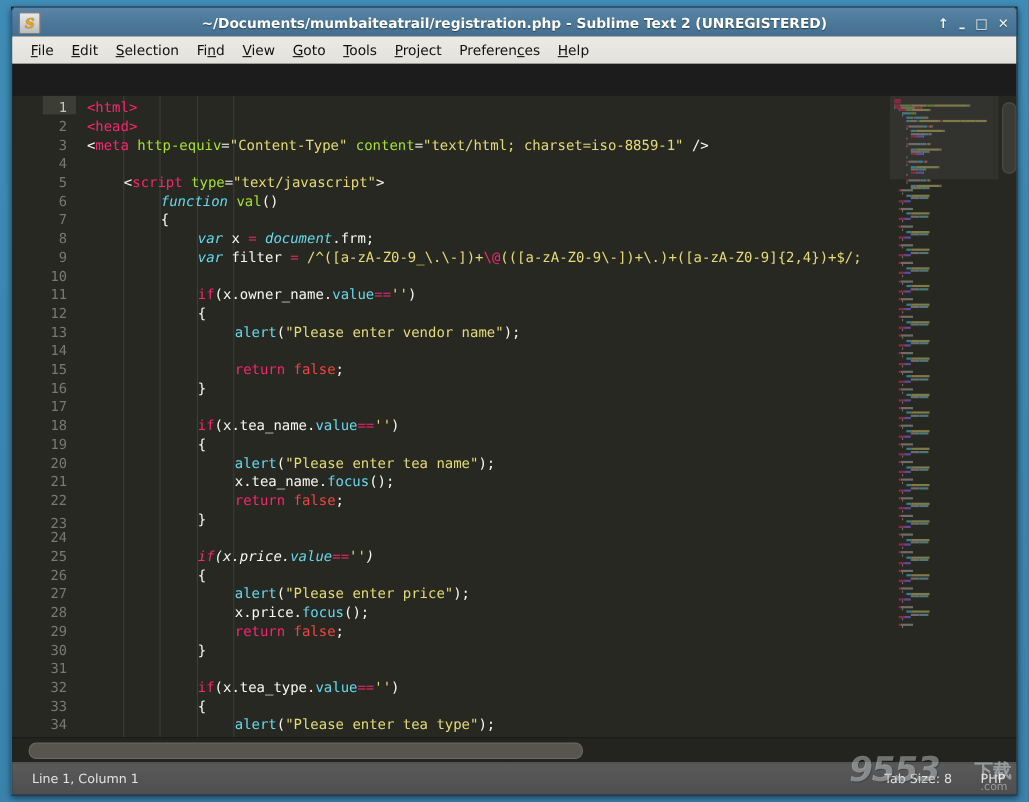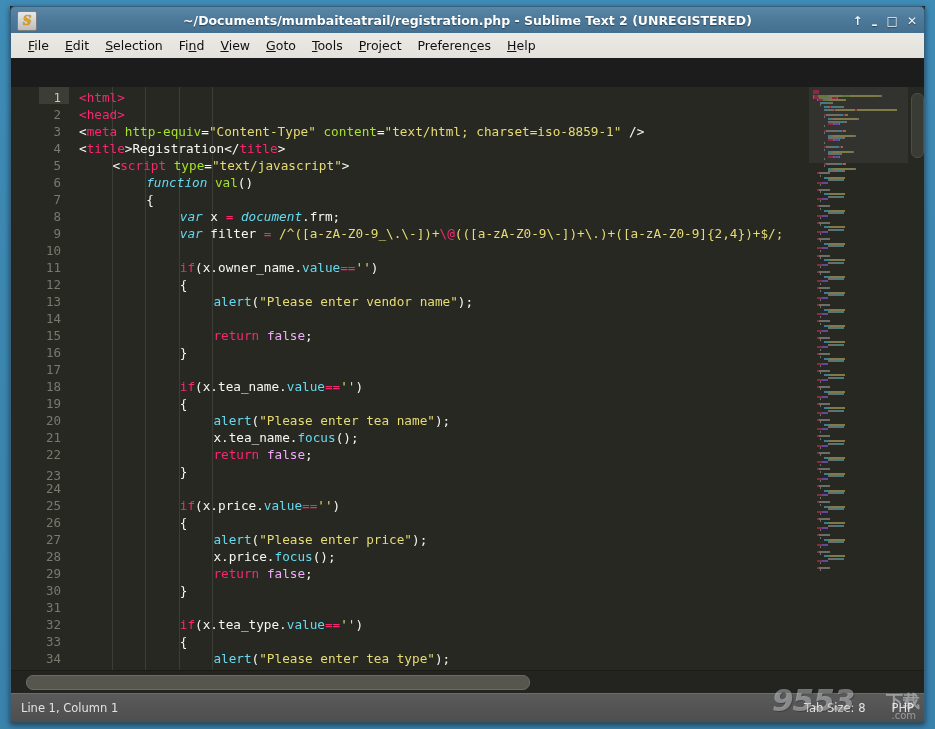--- a/index.html
+++ b/index.html
@@ -174,21 +174,21 @@
     white-space: pre;
   }
   
   .t-tag   { color: #f92672; }
   .t-attr  { color: #a6e22e; }
   .t-str   { color: #e6db74; }
   .t-kw    { color: #f92672; }
   .t-fn    { color: #a6e22e; }
   .t-stor  { color: #66d9ef; font-style: italic; }
   .t-prop  { color: #66d9ef; }
-  .t-num   { color: #f0abfc; }
+  .t-num   { color: #ef4444; }
   .t-op    { color: #f92672; }
   .t-plain { color: #f8f8f2; }
   .t-punct { color: #f8f8f2; }
 
   
   .guide {
     position: absolute; top: 0; bottom: 0;
     width: 1px;
     background: rgba(255,255,255,.10);
   }
@@ -238,21 +238,21 @@
 
   
   #statusbar {
     position: absolute; left: 0; right: 0; bottom: 0;
     height: 28px;
     background: linear-gradient(180deg,#5a5a5a 0%,#4e4e4e 100%);
     border-top: 1px solid #6c6c6c;
     display: flex; align-items: center;
   }
   #status-left {
-    margin-left: 10px;
+    margin-left: 18px;
     font-family: "DejaVu Sans", sans-serif;
     font-size: 11.5px; color: #e2e2e2;
     white-space: nowrap;
   }
   #status-right {
     margin-left: auto; margin-right: 10px;
     display: flex; align-items: center; gap: 26px;
   }
   #status-right span {
     font-family: "DejaVu Sans", sans-serif;
@@ -368,41 +368,40 @@
           <div class="ln" style="top: 580px;">35</div>
         </div>
       <div id="code">
           <div class="guide" style="left: 42.6px;"></div>
           <div class="guide" style="left: 76.2px;"></div>
           <div class="guide" style="left: 109.8px;"></div>
           <div class="guide" style="left: 143.4px;"></div>
           <div class="cline" style="top: 2px; padding-left: 0px;"><span class="t-tag">&lt;html</span><span class="t-tag">&gt;</span></div>
           <div class="cline" style="top: 19px; padding-left: 0px;"><span class="t-tag">&lt;head</span><span class="t-tag">&gt;</span></div>
           <div class="cline" style="top: 36px; padding-left: 0px;"><span class="t-punct">&lt;</span><span class="t-tag">meta</span><span class="t-plain"> </span><span class="t-attr">http-equiv</span><span class="t-plain">=</span><span class="t-str">"Content-Type"</span><span class="t-plain"> </span><span class="t-attr">content</span><span class="t-plain">=</span><span class="t-str">"text/html; charset=iso-8859-1"</span><span class="t-plain"> </span><span class="t-punct">/&gt;</span></div>
-          <div class="cline" style="top: 53px; padding-left: 0px;"><span class="t-punct">&lt;</span><span class="t-tag">title</span><span class="t-punct">&gt;</span><span class="t-plain">Registration</span><span class="t-punct">&lt;/</span><span class="t-tag">title</span><span class="t-punct">&gt;</span></div>
           <div class="cline" style="top: 70px; padding-left: 33.6px;"><span class="t-punct">&lt;</span><span class="t-tag">script</span><span class="t-plain"> </span><span class="t-attr">type</span><span class="t-plain">=</span><span class="t-str">"text/javascript"</span><span class="t-punct">&gt;</span></div>
           <div class="cline" style="top: 87px; padding-left: 67.2px;"><span class="t-stor">function</span><span class="t-plain"> </span><span class="t-fn">val</span><span class="t-plain">()</span></div>
           <div class="cline" style="top: 104px; padding-left: 67.2px;"><span class="t-plain">{</span></div>
           <div class="cline" style="top: 121px; padding-left: 100.8px;"><span class="t-stor">var</span><span class="t-plain"> x </span><span class="t-op">=</span><span class="t-plain"> </span><span class="t-stor">document</span><span class="t-plain">.frm;</span></div>
           <div class="cline" style="top: 138px; padding-left: 100.8px;"><span class="t-stor">var</span><span class="t-plain"> filter </span><span class="t-op">=</span><span class="t-plain"> </span><span class="t-str">/^([</span><span class="t-str">a-zA-Z0-9_\.\-</span><span class="t-str">])+</span><span class="t-op">\@</span><span class="t-str">(([</span><span class="t-str">a-zA-Z0-9\-</span><span class="t-str">])+</span><span class="t-str">\.)+([</span><span class="t-str">a-zA-Z0-9</span><span class="t-str">]{2,4})+$/;</span></div>
           <div class="cline" style="top: 155px; padding-left: 0px;"></div>
           <div class="cline" style="top: 172px; padding-left: 100.8px;"><span class="t-kw">if</span><span class="t-plain">(x.owner_name.</span><span class="t-prop">value</span><span class="t-op">==</span><span class="t-str">''</span><span class="t-plain">)</span></div>
           <div class="cline" style="top: 189px; padding-left: 100.8px;"><span class="t-plain">{</span></div>
           <div class="cline" style="top: 206px; padding-left: 134.4px;"><span class="t-prop">alert</span><span class="t-plain">(</span><span class="t-str">"Please enter vendor name"</span><span class="t-plain">);</span></div>
           <div class="cline" style="top: 240px; padding-left: 134.4px;"><span class="t-kw">return</span><span class="t-plain"> </span><span class="t-num">false</span><span class="t-plain">;</span></div>
           <div class="cline" style="top: 257px; padding-left: 100.8px;"><span class="t-plain">}</span></div>
           <div class="cline" style="top: 274px; padding-left: 0px;"></div>
           <div class="cline" style="top: 291px; padding-left: 100.8px;"><span class="t-kw">if</span><span class="t-plain">(x.tea_name.</span><span class="t-prop">value</span><span class="t-op">==</span><span class="t-str">''</span><span class="t-plain">)</span></div>
           <div class="cline" style="top: 308px; padding-left: 100.8px;"><span class="t-plain">{</span></div>
           <div class="cline" style="top: 325px; padding-left: 134.4px;"><span class="t-prop">alert</span><span class="t-plain">(</span><span class="t-str">"Please enter tea name"</span><span class="t-plain">);</span></div>
           <div class="cline" style="top: 342px; padding-left: 134.4px;"><span class="t-plain">x.tea_name.</span><span class="t-prop">focus</span><span class="t-plain">();</span></div>
           <div class="cline" style="top: 359px; padding-left: 134.4px;"><span class="t-kw">return</span><span class="t-plain"> </span><span class="t-num">false</span><span class="t-plain">;</span></div>
           <div class="cline" style="top: 376px; padding-left: 100.8px;"><span class="t-plain">}</span></div>
           <div class="cline" style="top: 393px; padding-left: 0px;"></div>
-          <div class="cline" style="top: 410px; padding-left: 100.8px;"><span class="t-kw">if</span><span class="t-plain">(x.price.</span><span class="t-prop">value</span><span class="t-op">==</span><span class="t-str">''</span><span class="t-plain">)</span></div>
+          <div class="cline" style="top: 410px; padding-left: 100.8px; font-style: italic;"><span class="t-kw">if</span><span class="t-plain">(x.price.</span><span class="t-prop">value</span><span class="t-op">==</span><span class="t-str">''</span><span class="t-plain">)</span></div>
           <div class="cline" style="top: 427px; padding-left: 100.8px;"><span class="t-plain">{</span></div>
           <div class="cline" style="top: 444px; padding-left: 134.4px;"><span class="t-prop">alert</span><span class="t-plain">(</span><span class="t-str">"Please enter price"</span><span class="t-plain">);</span></div>
           <div class="cline" style="top: 461px; padding-left: 134.4px;"><span class="t-plain">x.price.</span><span class="t-prop">focus</span><span class="t-plain">();</span></div>
           <div class="cline" style="top: 478px; padding-left: 134.4px;"><span class="t-kw">return</span><span class="t-plain"> </span><span class="t-num">false</span><span class="t-plain">;</span></div>
           <div class="cline" style="top: 495px; padding-left: 100.8px;"><span class="t-plain">}</span></div>
           <div class="cline" style="top: 512px; padding-left: 0px;"></div>
           <div class="cline" style="top: 529px; padding-left: 100.8px;"><span class="t-kw">if</span><span class="t-plain">(x.tea_type.</span><span class="t-prop">value</span><span class="t-op">==</span><span class="t-str">''</span><span class="t-plain">)</span></div>
           <div class="cline" style="top: 546px; padding-left: 100.8px;"><span class="t-plain">{</span></div>
           <div class="cline" style="top: 563px; padding-left: 134.4px;"><span class="t-prop">alert</span><span class="t-plain">(</span><span class="t-str">"Please enter tea type"</span><span class="t-plain">);</span></div>
           <div class="cline" style="top: 580px; padding-left: 134.4px;"><span class="t-plain">x.tea_type.</span><span class="t-prop">focus</span><span class="t-plain">();</span></div>

